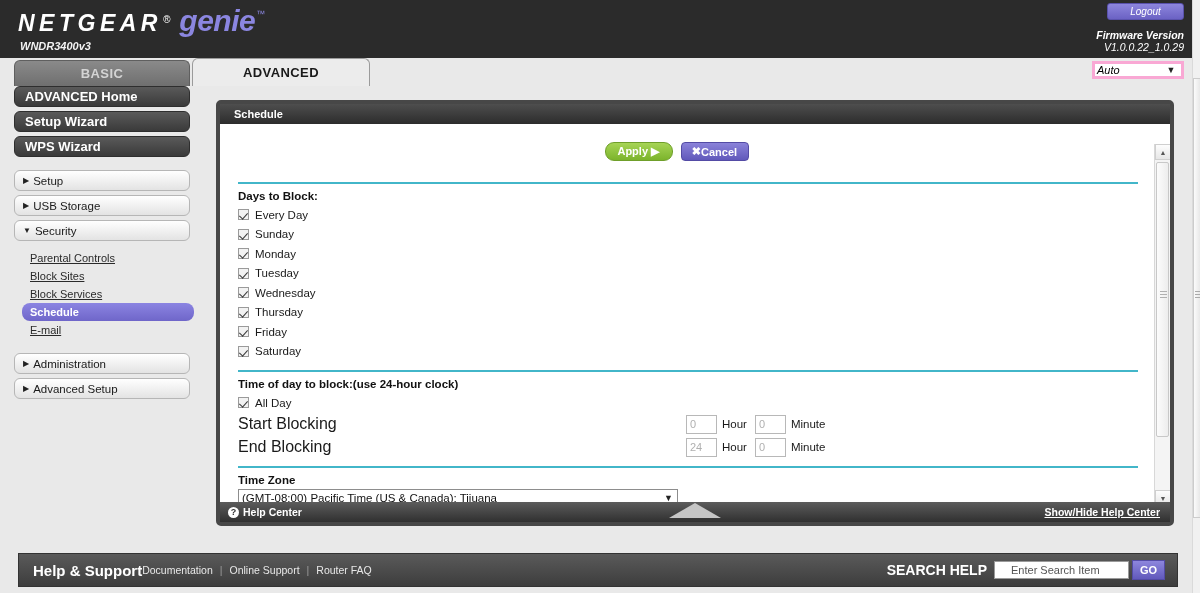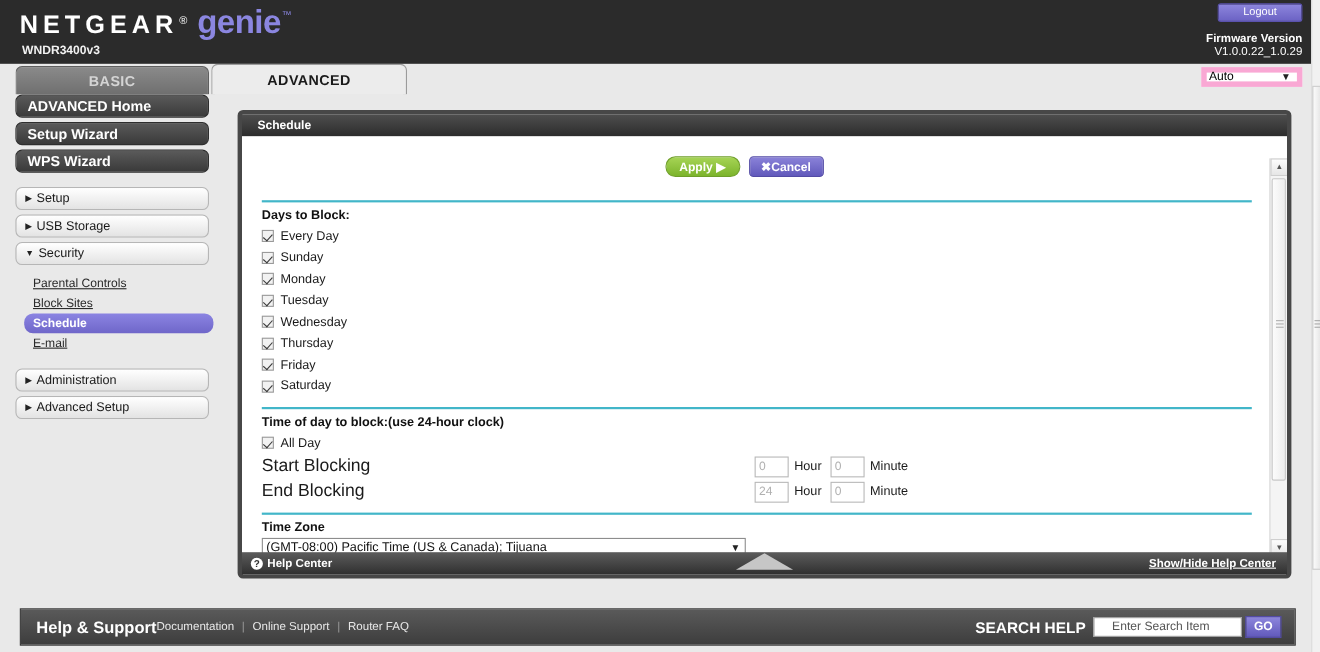--- a/index.html
+++ b/index.html
@@ -16,20 +16,21 @@
     position: relative;
     width: 1200px; height: 593px;
     background: #e9e9e9;
   }
 
   
   #header {
     position: absolute; left: 0; top: 0;
     width: 1192px; height: 58px;
     background: #2b2b2b;
+    font-style: italic;
   }
   #brand {
     position: absolute; left: 18px; top: 4px;
     display: flex; align-items: baseline;
   }
   #brand-netgear {
     color: #ffffff;
     font-size: 23px;
     font-weight: bold;
     letter-spacing: 4.5px;
@@ -73,21 +74,21 @@
   }
   #fw-value {
     position: absolute; right: 8px; top: 41px;
     color: #ffffff; font-size: 10.5px;
     white-space: nowrap;
   }
   #lang-select {
     position: absolute; right: 8px; top: 61px;
     width: 92px; height: 18px;
     background: #ffffff;
-    border: 5px solid #f9a8d4;
+    border: 3px solid #f9a8d4;
     font-size: 11px;
     font-family: "Liberation Sans", sans-serif;
     color: #000;
     padding: 0 2px;
     cursor: pointer;
     display: flex; align-items: center;
     justify-content: space-between;
   }
   #lang-arrow {
     width: 16px; height: 16px;
@@ -499,20 +500,21 @@
         <span>USB Storage</span>
       </div>
       <div class="side-btn-light">
         <span class="side-arrow">▼</span>
         <span>Security</span>
       </div>
 
       <div style="height:4px"></div>
       <div class="sub-link">Parental Controls</div>
       <div class="sub-link">Block Sites</div>
+      <div class="sub-link">Block Services</div>
       <div class="sub-link active">Schedule</div>
       <div class="sub-link">E-mail</div>
 
       <div style="height:14px"></div>
       <div class="side-btn-light">
         <span class="side-arrow">▶</span>
         <span>Administration</span>
       </div>
       <div class="side-btn-light">
         <span class="side-arrow">▶</span>

